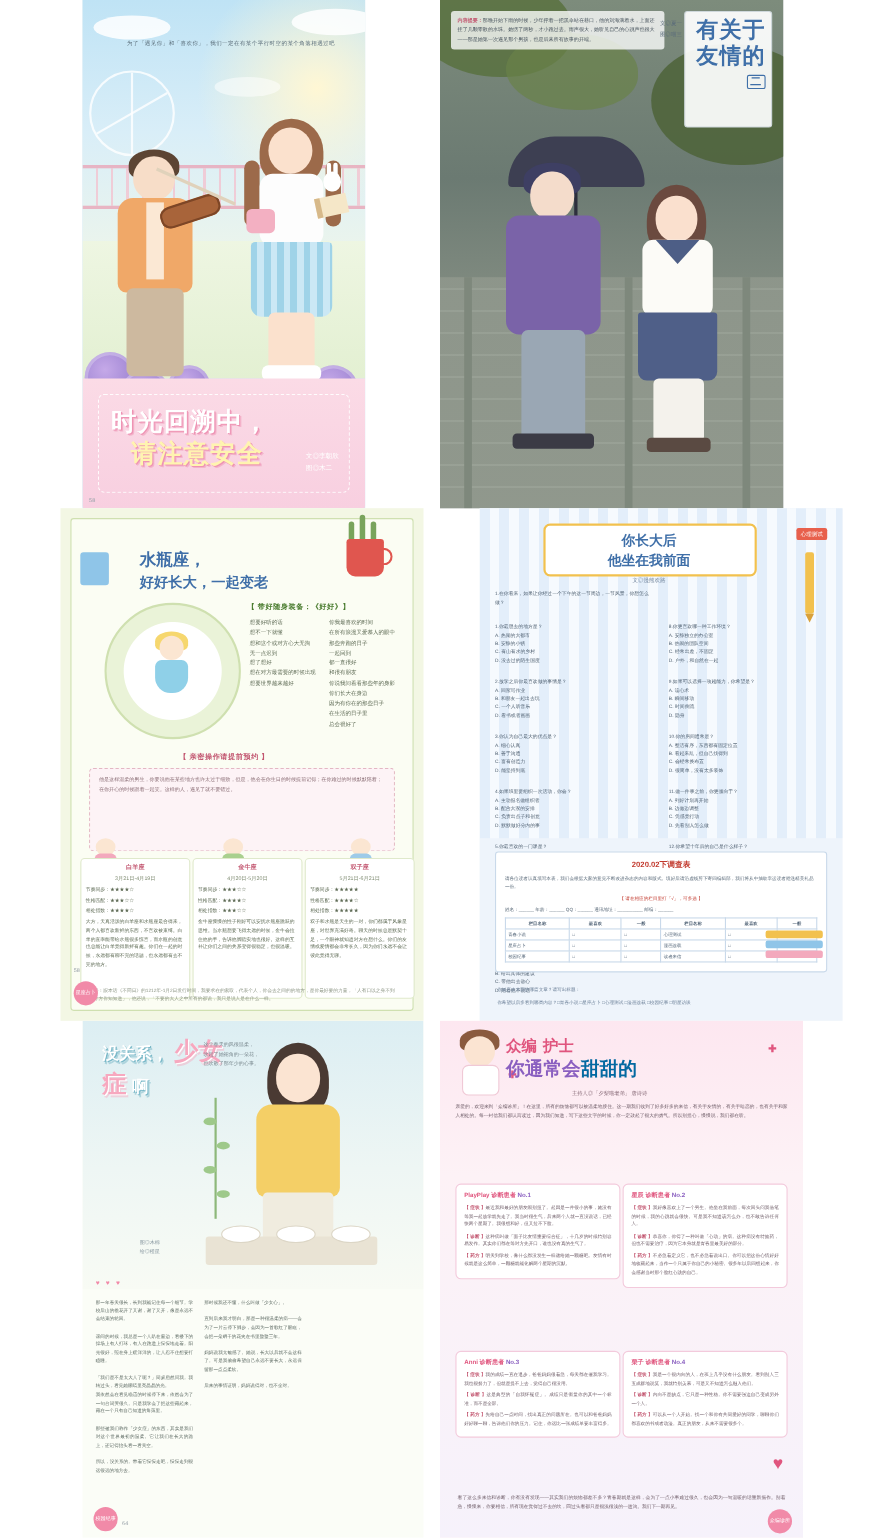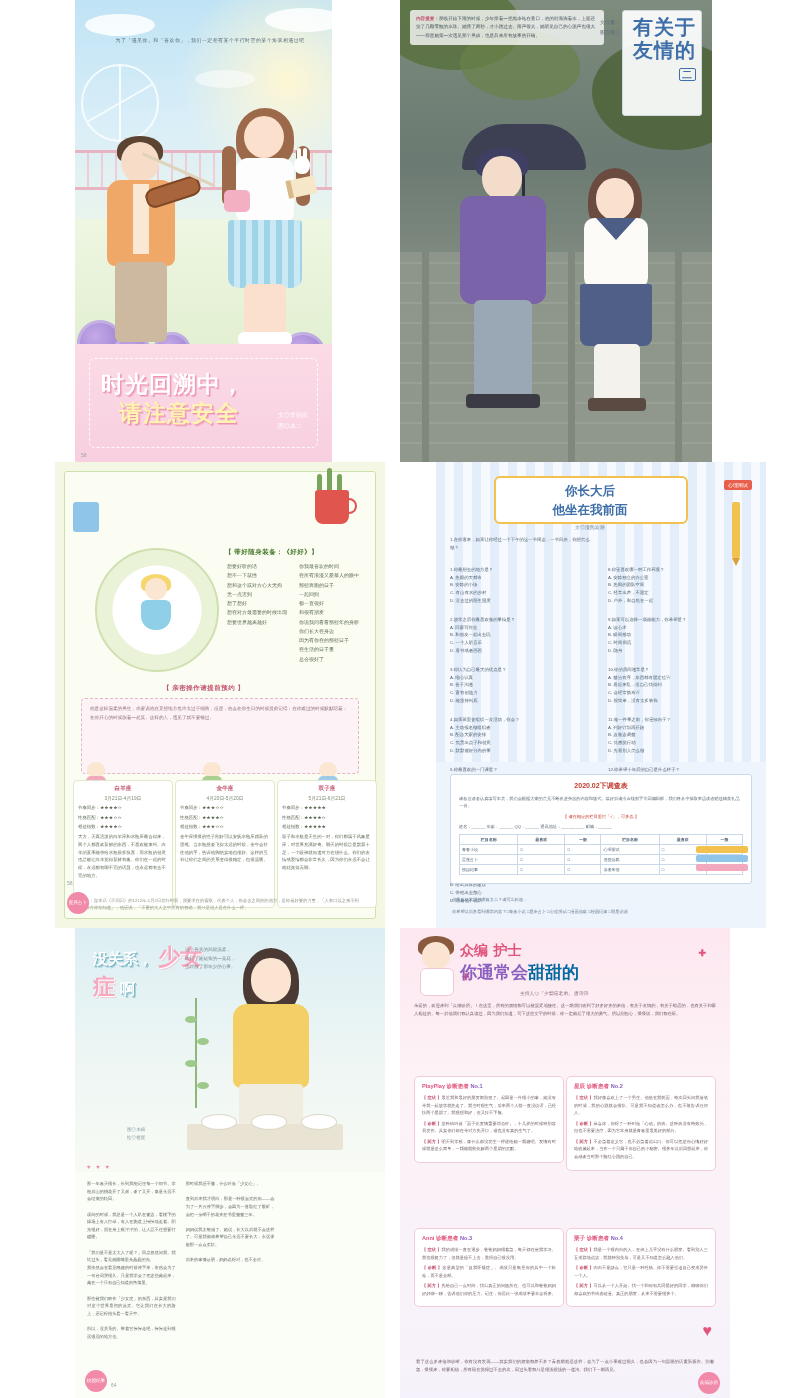--- a/index.html
+++ b/index.html
@@ -438,20 +438,24 @@
 
 <div class="page" id="spread3">
   <div class="s3-frame"></div>
   <div class="s3-pot"></div>
   <div class="s3-plant">
     <i style="left:2px;"></i>
       <i style="left:12px;height:26px;"></i>
       <i style="left:22px;"></i>
   </div>
   <div class="s3-cup"></div>
+  <div class="s3-title">
+    <span>水瓶座，</span>
+    <div class="l2">好好长大，一起变老</div>
+  </div>
 
   <div class="s3-mandala"></div>
   <div class="s3-fairy">
     <div class="hr"></div>
     <div class="h"></div>
     <div class="d"></div>
   </div>
 
   <div class="s3-sec" style="left:170px;top:86px;">【 带好随身装备：《好好》】</div>
   <div class="s3-col" style="left:172px;top:100px;width:68px;">

